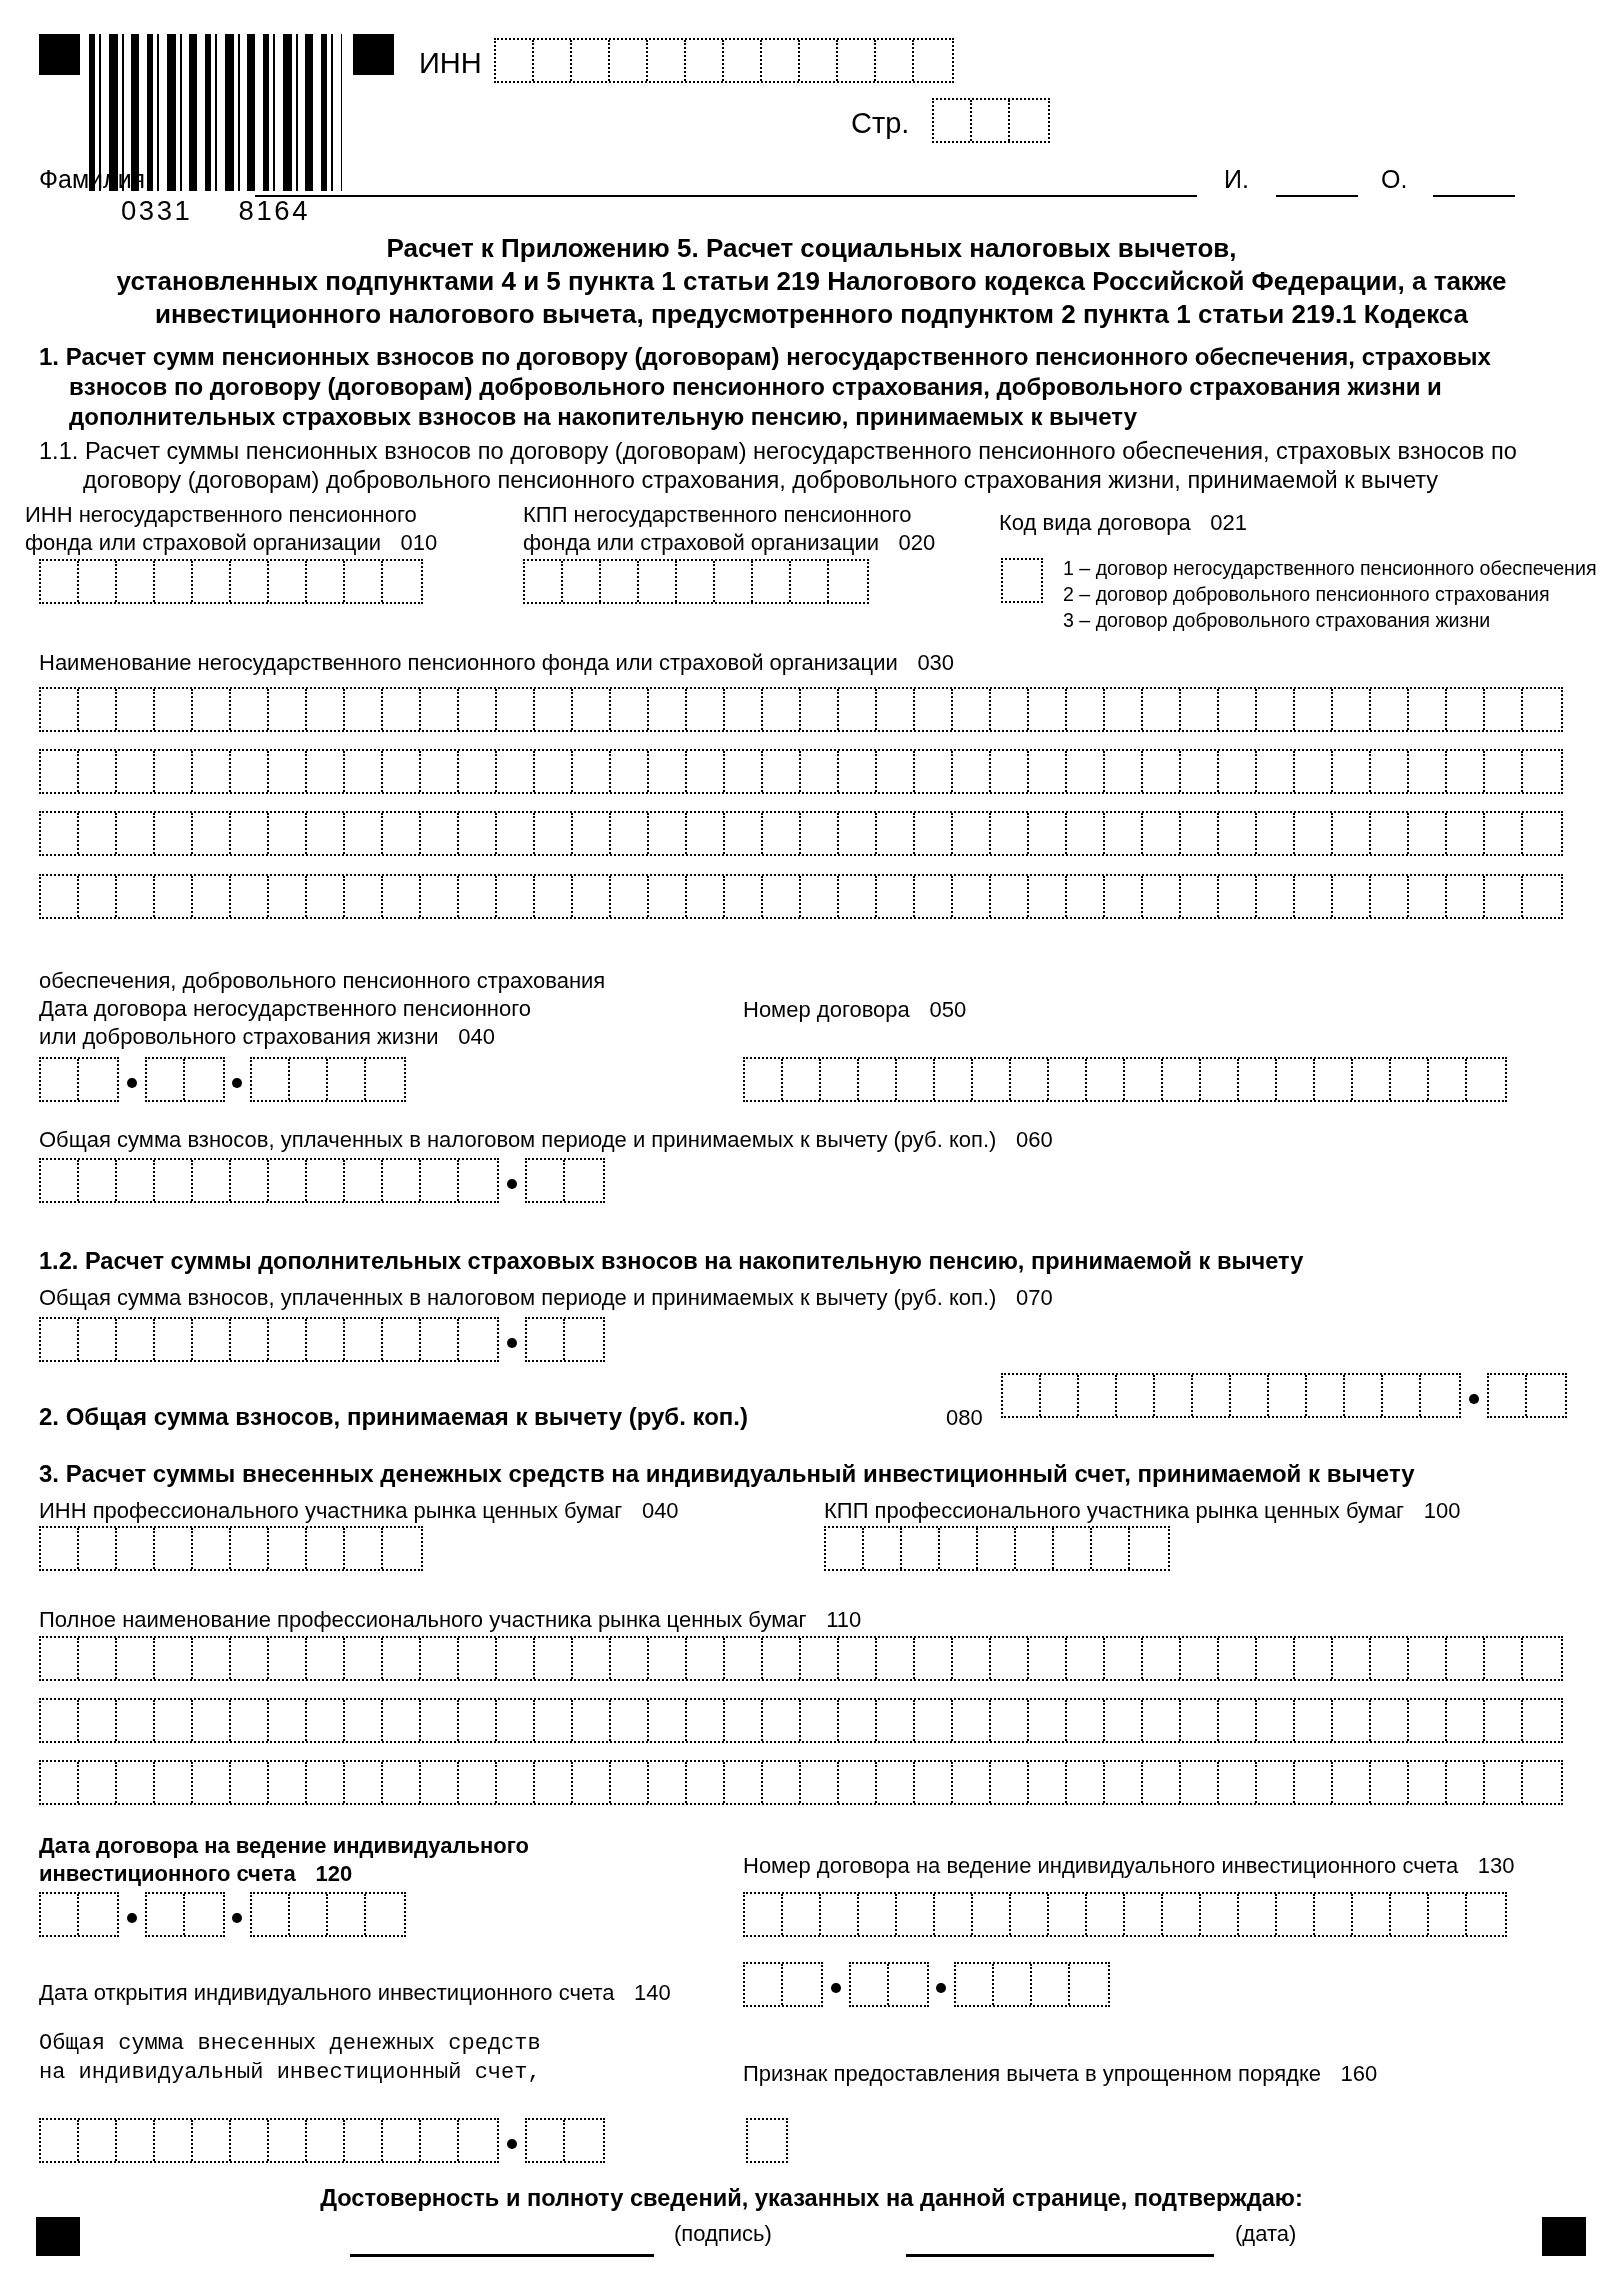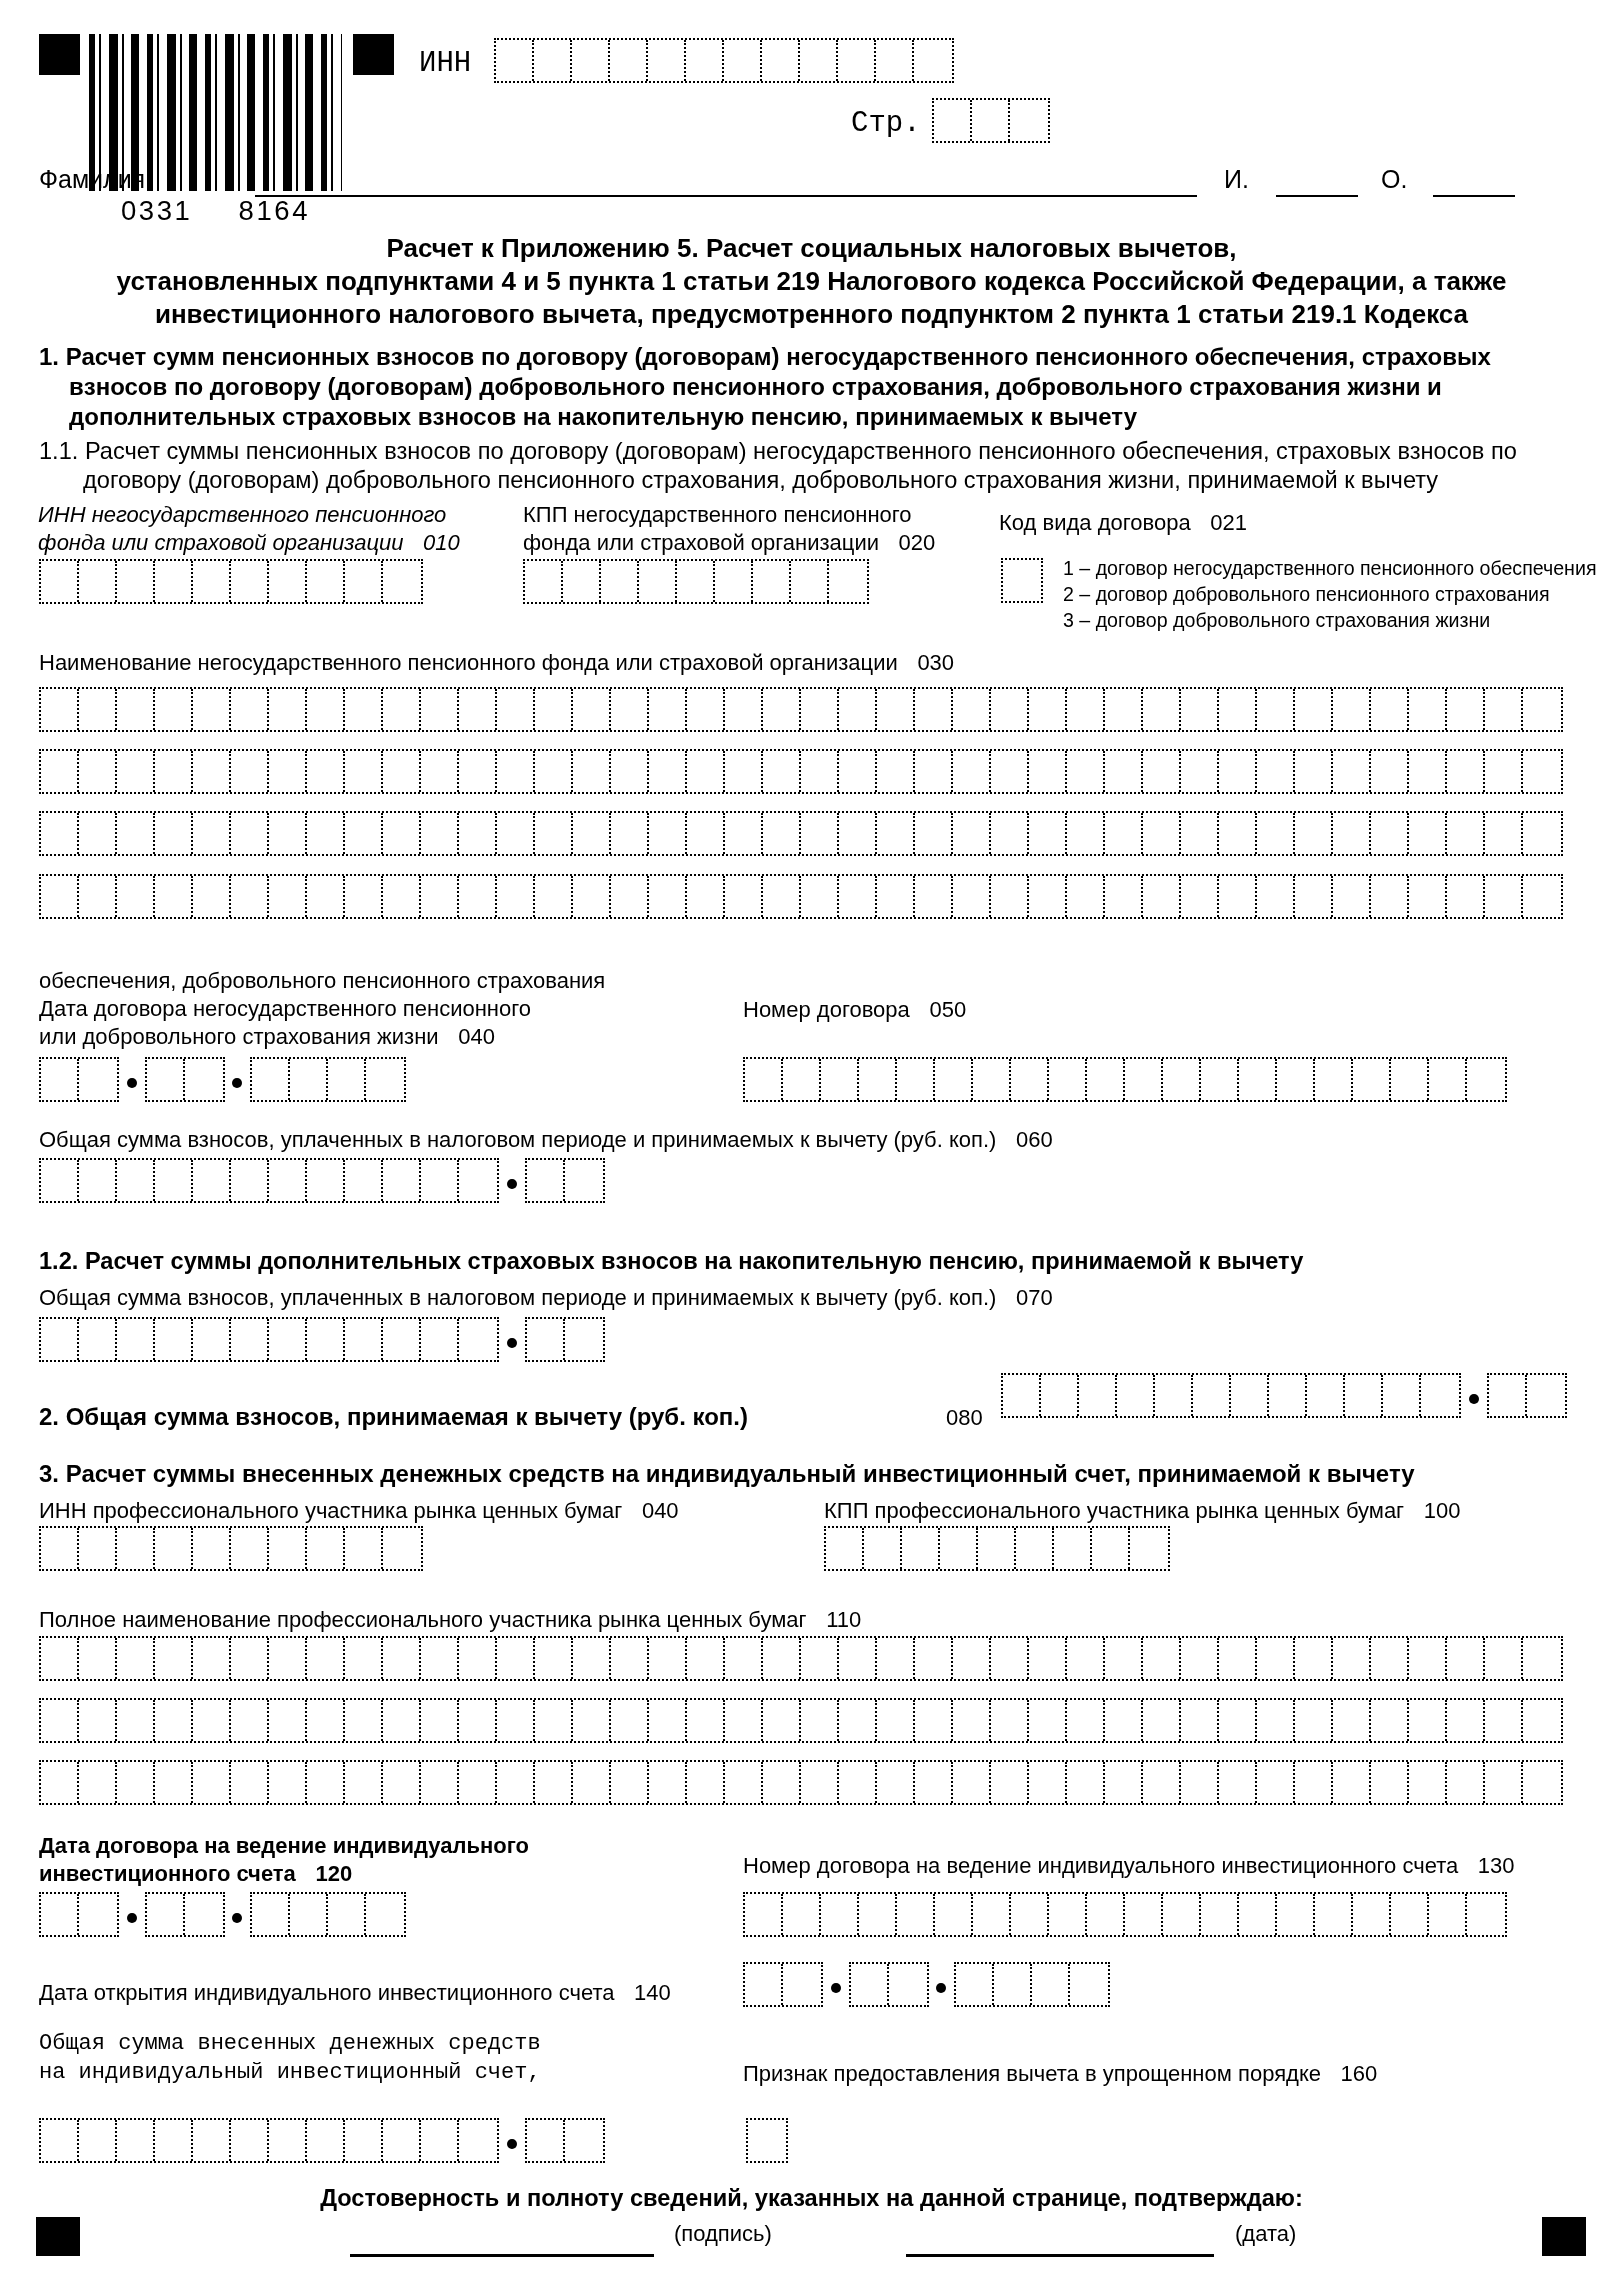--- a/index.html
+++ b/index.html
@@ -9,21 +9,21 @@
   .sq{position:absolute;background:#000;}
   
   .bars{position:absolute;top:0;left:0;right:0;height:157px;
         background:repeating-linear-gradient(90deg,#000 0 5.9px,#fff 5.9px 9.8px,#000 9.8px 12.4px,#fff 12.4px 20px,
         #000 20px 29px,#fff 29px 33px,#000 33px 35px,#fff 35px 42px,#000 42px 50px,#fff 50px 58px);}
   .bdigits{position:absolute;top:161px;left:0;right:0;display:flex;justify-content:center;gap:46px;
         font-size:27.5px;letter-spacing:2.6px;}
   
   .lbl{font-size:22px;line-height:28px;}
   .small{font-size:19.6px;line-height:26px;}
-  .big{font-size:29px;font-family:Liberation Mono, monospace;}
+  .big{font-size:29px;}
   .bold{font-weight:bold;}
   .code{margin-left:19.6px;}
   .title{width:100%;text-align:center;font-size:26px;font-weight:bold;line-height:33px;}
   .h1{font-size:24px;font-weight:bold;line-height:30px;}
   .p11{font-size:23.6px;line-height:29px;}
   .indent{padding-left:30px;}
   .indent2{padding-left:44px;}
   
   .cellrow{display:flex;align-items:flex-start;}
   .cellbox{display:inline-flex;border:2px dotted #000;background:#fff;}
@@ -89,21 +89,21 @@
     <div>1. Расчет сумм пенсионных взносов по договору (договорам) негосударственного пенсионного обеспечения, страховых</div>
     <div class="indent">взносов по договору (договорам) добровольного пенсионного страхования, добровольного страхования жизни и</div>
     <div class="indent">дополнительных страховых взносов на накопительную пенсию, принимаемых к вычету</div>
   </div>
 
   <div class="abs p11" style="left:39px;top:437px;width:1551px;">
     <div>1.1. Расчет суммы пенсионных взносов по договору (договорам) негосударственного пенсионного обеспечения, страховых взносов по</div>
     <div class="indent2">договору (договорам) добровольного пенсионного страхования, добровольного страхования жизни, принимаемой к вычету</div>
   </div>
 
-  <div class="abs lbl" style="left:38px;top:501px;width:445px;font-style:italic;">
+  <div class="abs lbl" style="left:25px;top:501px;width:445px;">
     <span>ИНН негосударственного пенсионного</span><br>
     <span>фонда или страховой организации</span><span class="code">010</span>
   </div>
   <div class="abs cellbox" style="left:39px;top:559px;">
       <span class="cell"></span>
       <span class="cell"></span>
       <span class="cell"></span>
       <span class="cell"></span>
       <span class="cell"></span>
       <span class="cell"></span>

